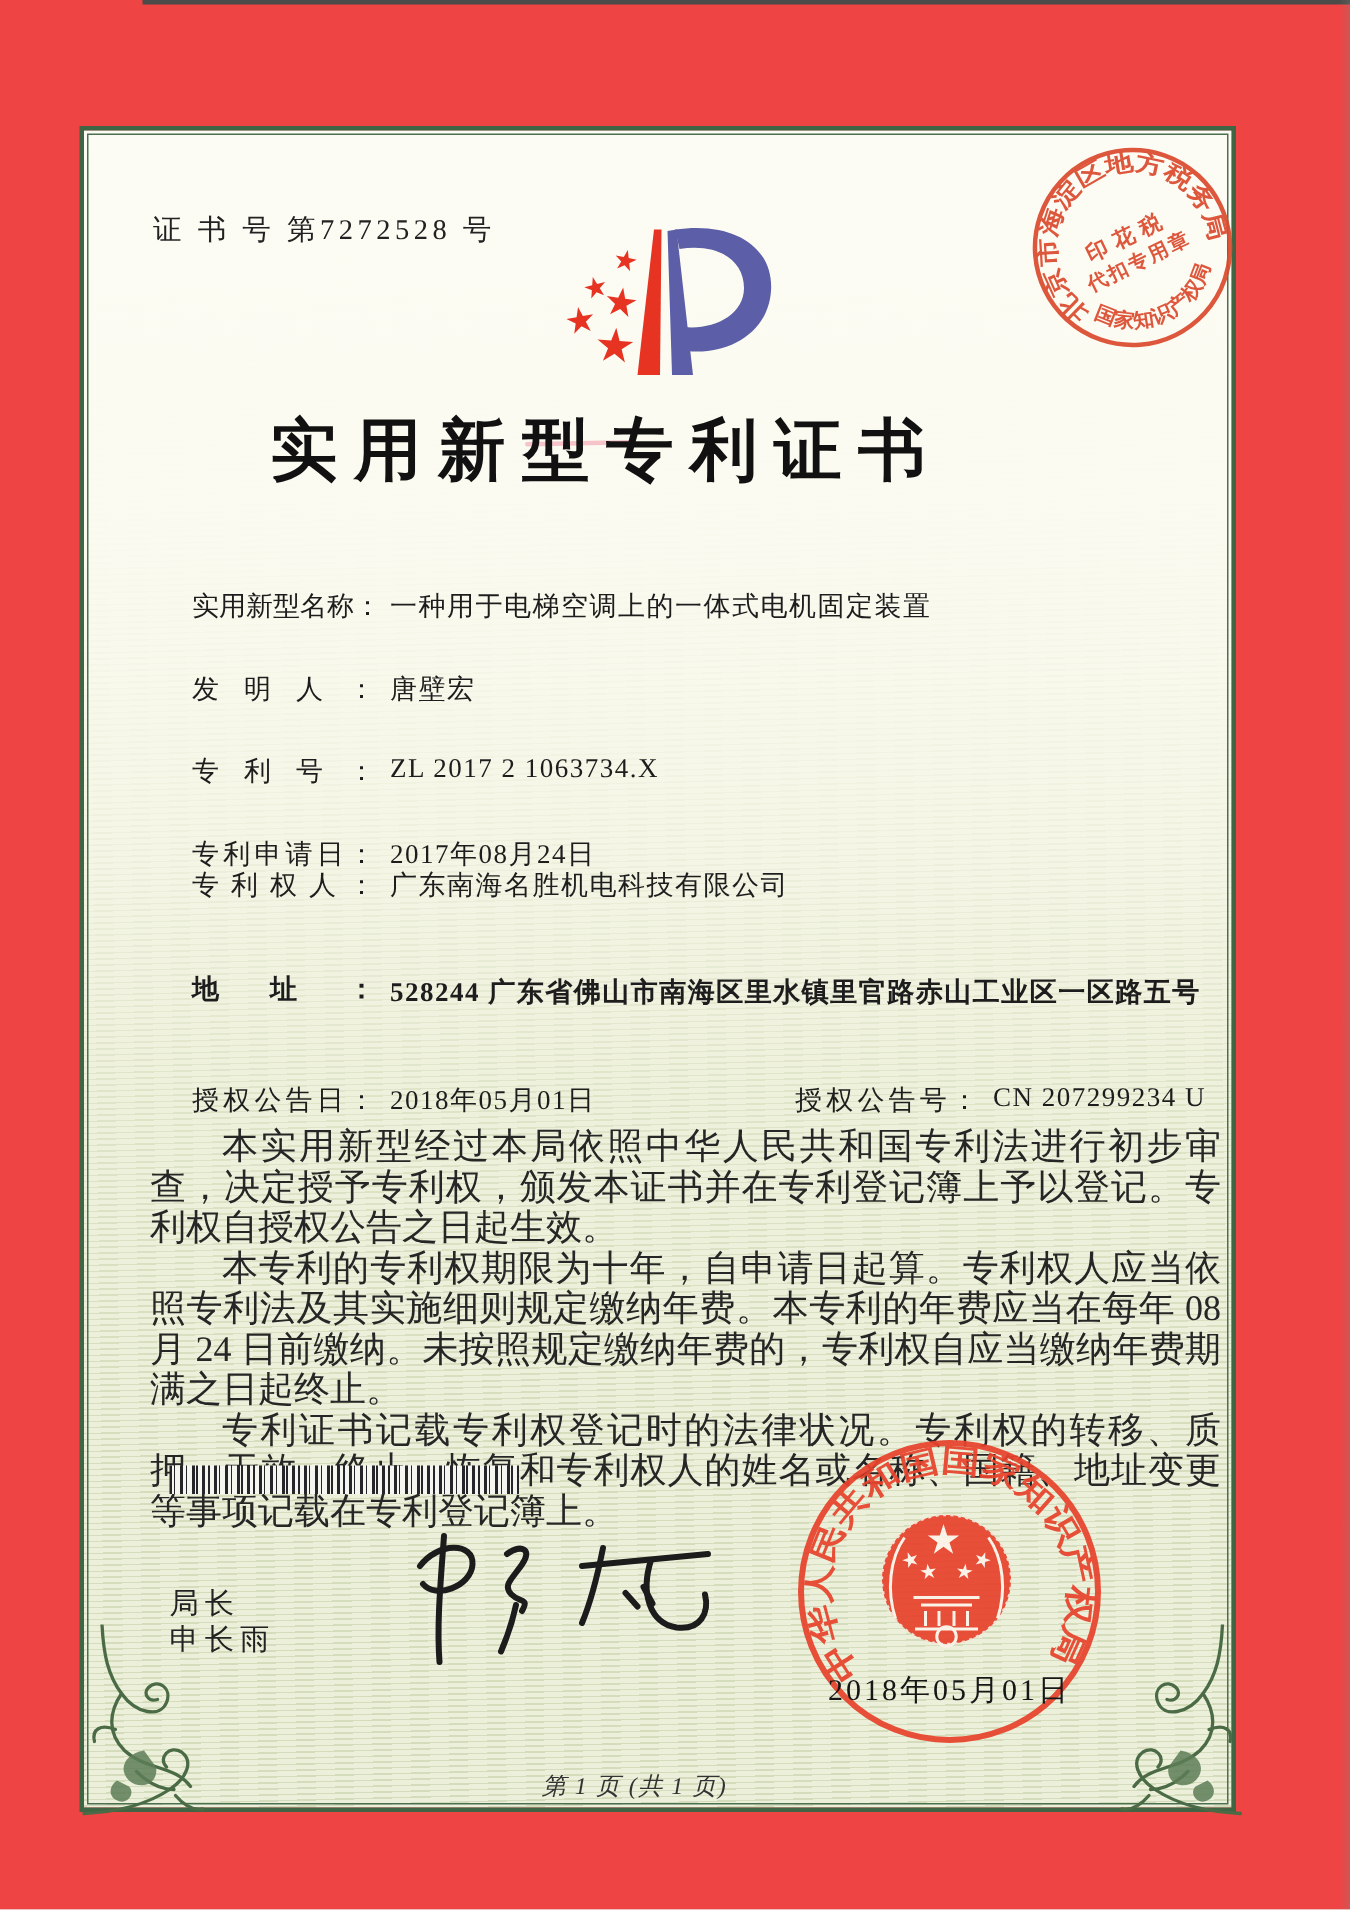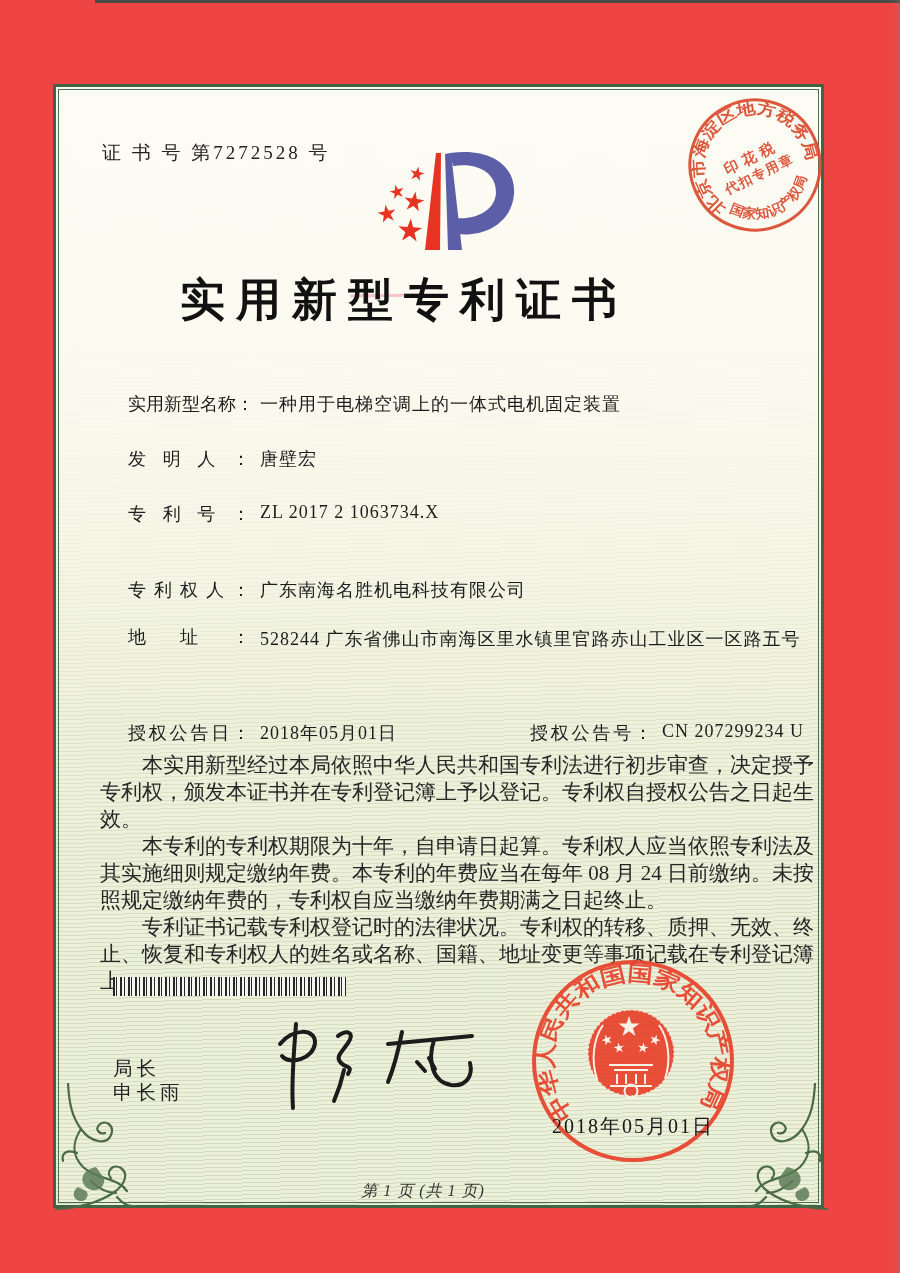--- a/index.html
+++ b/index.html
@@ -33,27 +33,27 @@
   
   .frow{position:absolute;left:103px;font-size:18px;white-space:nowrap;}
   .flabel{display:inline-block;width:122px;text-align:justify;text-align-last:justify;
     vertical-align:top;margin-left:25px;}
   .fvalue{margin-left:10px;letter-spacing:1px;}
   .row-name{top:392px;}
   .row-inventor{top:447px;}
   .row-patno{top:502px;}
   .row-appdate{top:557px;}
   .row-patentee{top:578px;}
-  .row-address{top:625px;}
+  .row-address{top:647px;font-weight:bold;}
   .row-address .fvalue{display:inline-block;white-space:normal;width:556px;line-height:29px;
     vertical-align:top;}
   .row-grant-date{top:721px;}
   .row-grant-no{top:721px;left:505px;}
   
-  .body-text{position:absolute;left:100px;top:752px;width:714px;font-size:21px;
+  .body-text{position:absolute;left:100px;top:752px;width:714px;font-size:24px;
     line-height:27px;text-align:justify;color:#262626;}
   .body-text p{margin:0;text-indent:2em;}
   .barcode{position:absolute;left:113px;top:977px;width:233px;height:19px;
     background:repeating-linear-gradient(90deg,#26262a 0 2px,#f6f6f0 2px 3px,#26262a 3px 4px,
       #f6f6f0 4px 7px,#26262a 7px 9px,#f6f6f0 9px 11px,#26262a 11px 12px,#f6f6f0 12px 15px);}
   .signer-title{position:absolute;left:113px;top:1043px;font-size:19.5px;letter-spacing:4px;
     font-family:"Liberation Sans","DejaVu Sans",sans-serif;color:#222;margin-top:12px;}
   .signer-name{position:absolute;left:113px;top:1079px;font-size:19.5px;letter-spacing:4px;
     font-family:"Liberation Sans","DejaVu Sans",sans-serif;color:#222;}
   .signature{position:absolute;left:276px;top:1014px;}
@@ -117,20 +117,23 @@
   <div class="title">实用新型专利证书</div>
 
   <div class="frow row-name">
     <span class="flabel">实用新型名称：</span><span class="fvalue">一种用于电梯空调上的一体式电机固定装置</span>
   </div>
   <div class="frow row-inventor">
     <span class="flabel">发明人：</span><span class="fvalue">唐壁宏</span>
   </div>
   <div class="frow row-patno">
     <span class="flabel">专利号：</span><span class="fvalue">ZL 2017 2 1063734.X</span>
+  </div>
+  <div class="frow row-appdate">
+    <span class="flabel">专利申请日：</span><span class="fvalue">2017年08月24日</span>
   </div>
   <div class="frow row-patentee">
     <span class="flabel">专利权人：</span><span class="fvalue">广东南海名胜机电科技有限公司</span>
   </div>
   <div class="frow row-address">
     <span class="flabel">地址：</span><span class="fvalue">528244 广东省佛山市南海区里水镇里官路赤山工业区一区路五号</span>
   </div>
   <div class="frow row-grant-date">
     <span class="flabel">授权公告日：</span><span class="fvalue">2018年05月01日</span>
   </div>

